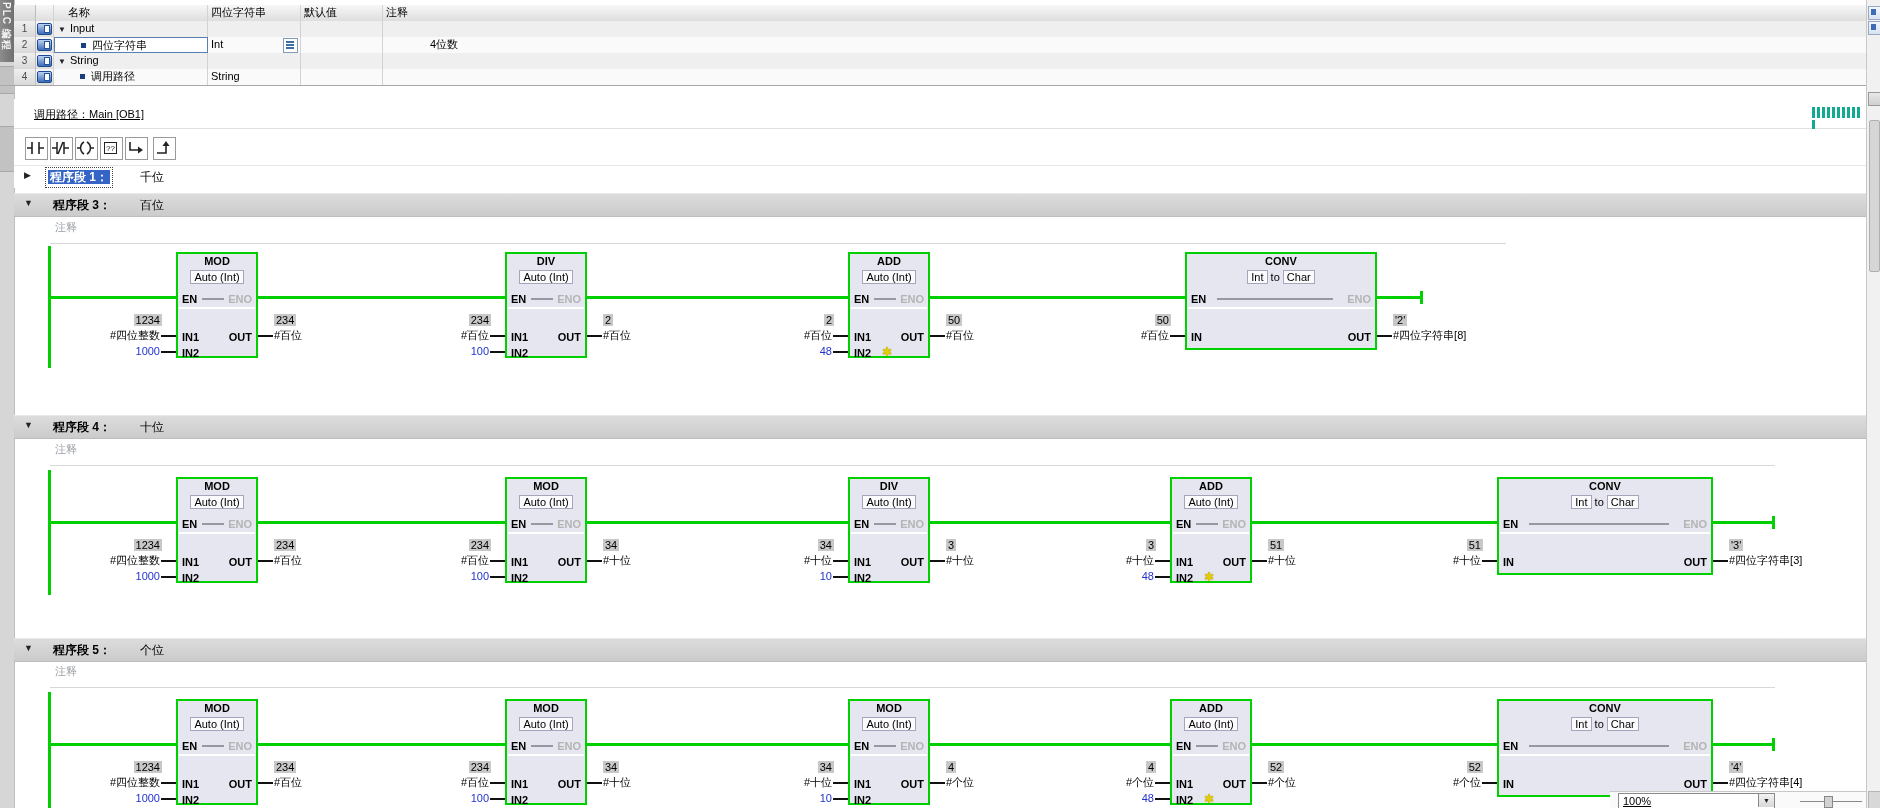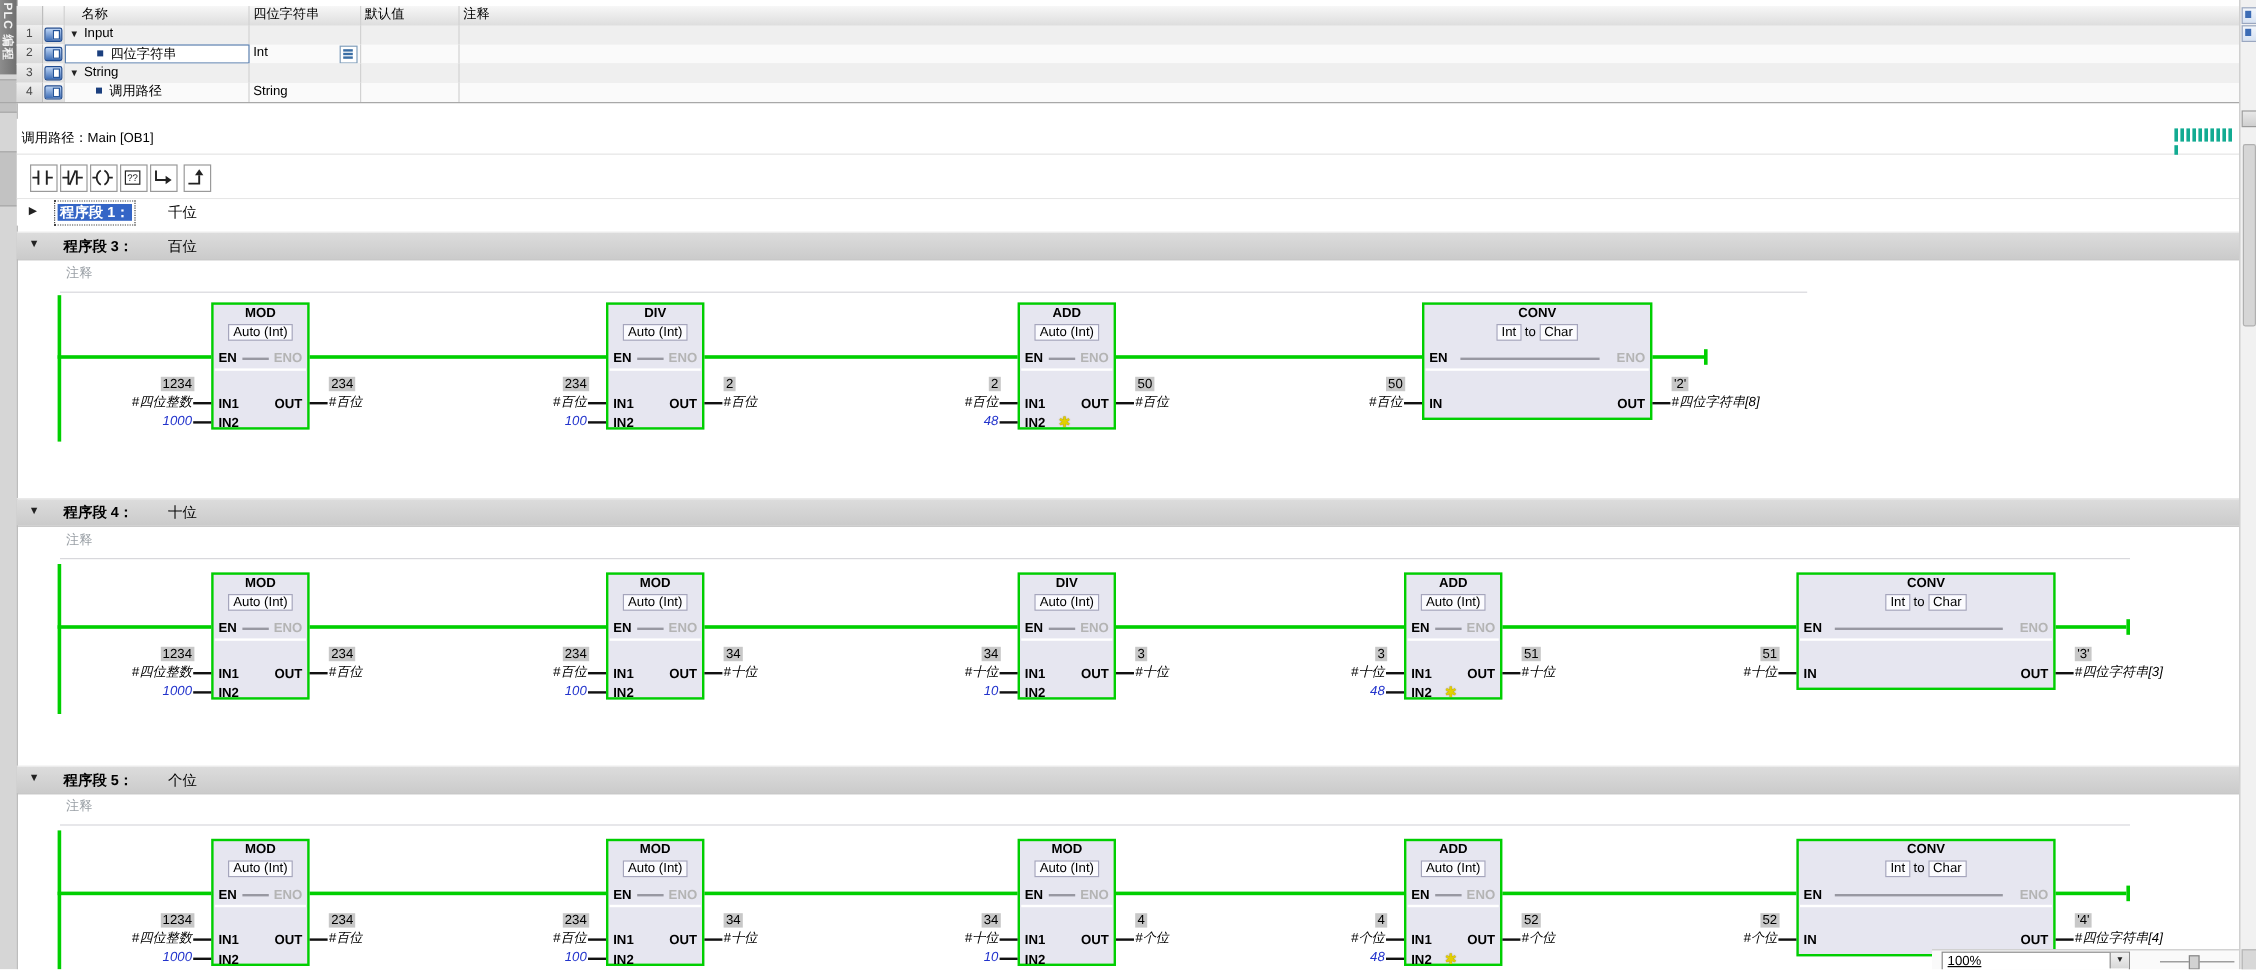--- a/index.html
+++ b/index.html
@@ -47,21 +47,21 @@
   .block{position:absolute;box-sizing:border-box;border:2px solid #00cf00;background:#e6e6f0;}
   .b-title{position:absolute;left:0;right:0;top:1px;text-align:center;font-weight:bold;line-height:13px;}
   .b-mode{position:absolute;left:0;right:0;top:16px;text-align:center;line-height:13px;}
   .b-mode em{font-style:normal;border:1px solid #a5a5bc;background:#fbfbfe;padding:0 3px;display:inline-block;line-height:12px;}
   .port{position:absolute;font-weight:bold;line-height:13px;}
   .eno{color:#b4b4b4;}
   .b-dash{position:absolute;top:44px;height:2px;background:#9898a2;}
   .b-div{position:absolute;top:53px;left:1px;right:1px;height:2px;background:#fff;}
   .wire{position:absolute;height:2px;background:#111;}
   .badge{position:absolute;height:13px;line-height:13px;background:#c8c8c8;padding:0 2px;white-space:nowrap;}
-  .opname{position:absolute;height:13px;line-height:13px;white-space:nowrap;font-style:italic;}
+  .opname{position:absolute;height:13px;line-height:13px;white-space:nowrap;}
   .rt{text-align:right;}
   .const{color:#2233cc;}
   .star{position:absolute;width:14px;height:13px;line-height:13px;color:#e3cf00;font-weight:bold;
         text-shadow:0 0 1px #806c00;font-size:12px;}
   
   .tealbars i{display:inline-block;width:3px;height:11px;background:#12ab92;margin-right:2px;}
   
   .scrollcol{left:1866px;top:0;width:14px;height:808px;background:#f1f1f1;border-left:1px solid #c8c8c8;}
   .minibtn{position:absolute;left:1px;width:11px;height:12px;border:1px solid #9aa7c0;
            background:linear-gradient(180deg,#f2f6fc,#d7e2f2);}
@@ -112,20 +112,21 @@
         <div class="abs" style="left: 0px; top: 32px; width: 1852px; height: 16px; background: rgb(250, 250, 250); border-bottom: 1px solid rgb(228, 228, 228);">
           <div class="cell rownum" style="left: 0px; width: 22px;">2</div>
           <div class="cell tbl-graycell" style="left: 22px; width: 18px;">
             <div class="tagicon"></div>
           </div>
           <div class="cell selcell" style="left: 40px; width: 154px;"><span style="display:inline-block;width:22px;"></span><span class="lvl-bullet"></span><span>四位字符串</span></div>
           <div class="cell" style="left: 194px; width: 93px; padding-left: 3px;">Int<span class="listicon" style="right:2px;top:1px;">
               <i></i>
             </span></div>
           <div class="cell" style="left: 287px; width: 82px; padding-left: 3px;"></div>
+          <div class="cell" style="left: 369px; width: 1483px; padding-left: 47px; border-right: none;">4位数</div>
         </div>
         <div class="abs" style="left: 0px; top: 48px; width: 1852px; height: 16px; background: rgb(239, 239, 239); border-bottom: 1px solid rgb(228, 228, 228);">
           <div class="cell rownum" style="left: 0px; width: 22px;">3</div>
           <div class="cell tbl-graycell" style="left: 22px; width: 18px;">
             <div class="tagicon"></div>
           </div>
           <div class="cell" style="left: 40px; width: 154px;"><span class="expander">▼</span><span>String</span></div>
           <div class="cell" style="left: 194px; width: 93px; padding-left: 3px;"></div>
           <div class="cell" style="left: 287px; width: 82px; padding-left: 3px;"></div>
           <div class="cell" style="left: 369px; width: 1483px; padding-left: 47px; border-right: none;"></div>
@@ -138,21 +139,21 @@
           <div class="cell" style="left: 40px; width: 154px;"><span style="display:inline-block;width:22px;"></span><span class="lvl-bullet"></span><span>调用路径</span></div>
           <div class="cell" style="left: 194px; width: 93px; padding-left: 3px;">String</div>
           <div class="cell" style="left: 287px; width: 82px; padding-left: 3px;"></div>
           <div class="cell" style="left: 369px; width: 1483px; padding-left: 47px; border-right: none;"></div>
         </div>
       </div>
   </div>
   <div class="abs" style="left:0;top:85px;width:1880px;height:1px;background:#a8a8a8;"></div>
 
   <div class="abs" style="left:14px;top:99px;width:1852px;height:29px;background:#fff;border-bottom:1px solid #e0e0e0;">
-    <span class="abs nowrap" style="left:4px;top:8px;">调用路径：Main [OB1]</span>
+    <span class="abs nowrap" style="left:20px;top:8px;text-decoration:underline;">调用路径：Main [OB1]</span>
     <span class="abs tealbars" style="left:1798px;top:8px;">
       <i></i><i></i><i></i><i></i><i></i><i></i><i></i><i></i><i></i><i></i><i></i>
     </span>
   </div>
 
   <div class="abs" style="left:14px;top:129px;width:1852px;height:36px;background:#fff;border-bottom:1px solid #e6e6e6;"></div>
   <div class="ladbtn" style="left:25px;">
     <svg width="19" height="19" viewBox="0 0 19 19">
         <path d="M1,10 H6 M6,4 V16 M13,4 V16 M13,10 H18" stroke="#222" stroke-width="1.6" fill="none"></path>
       </svg>

